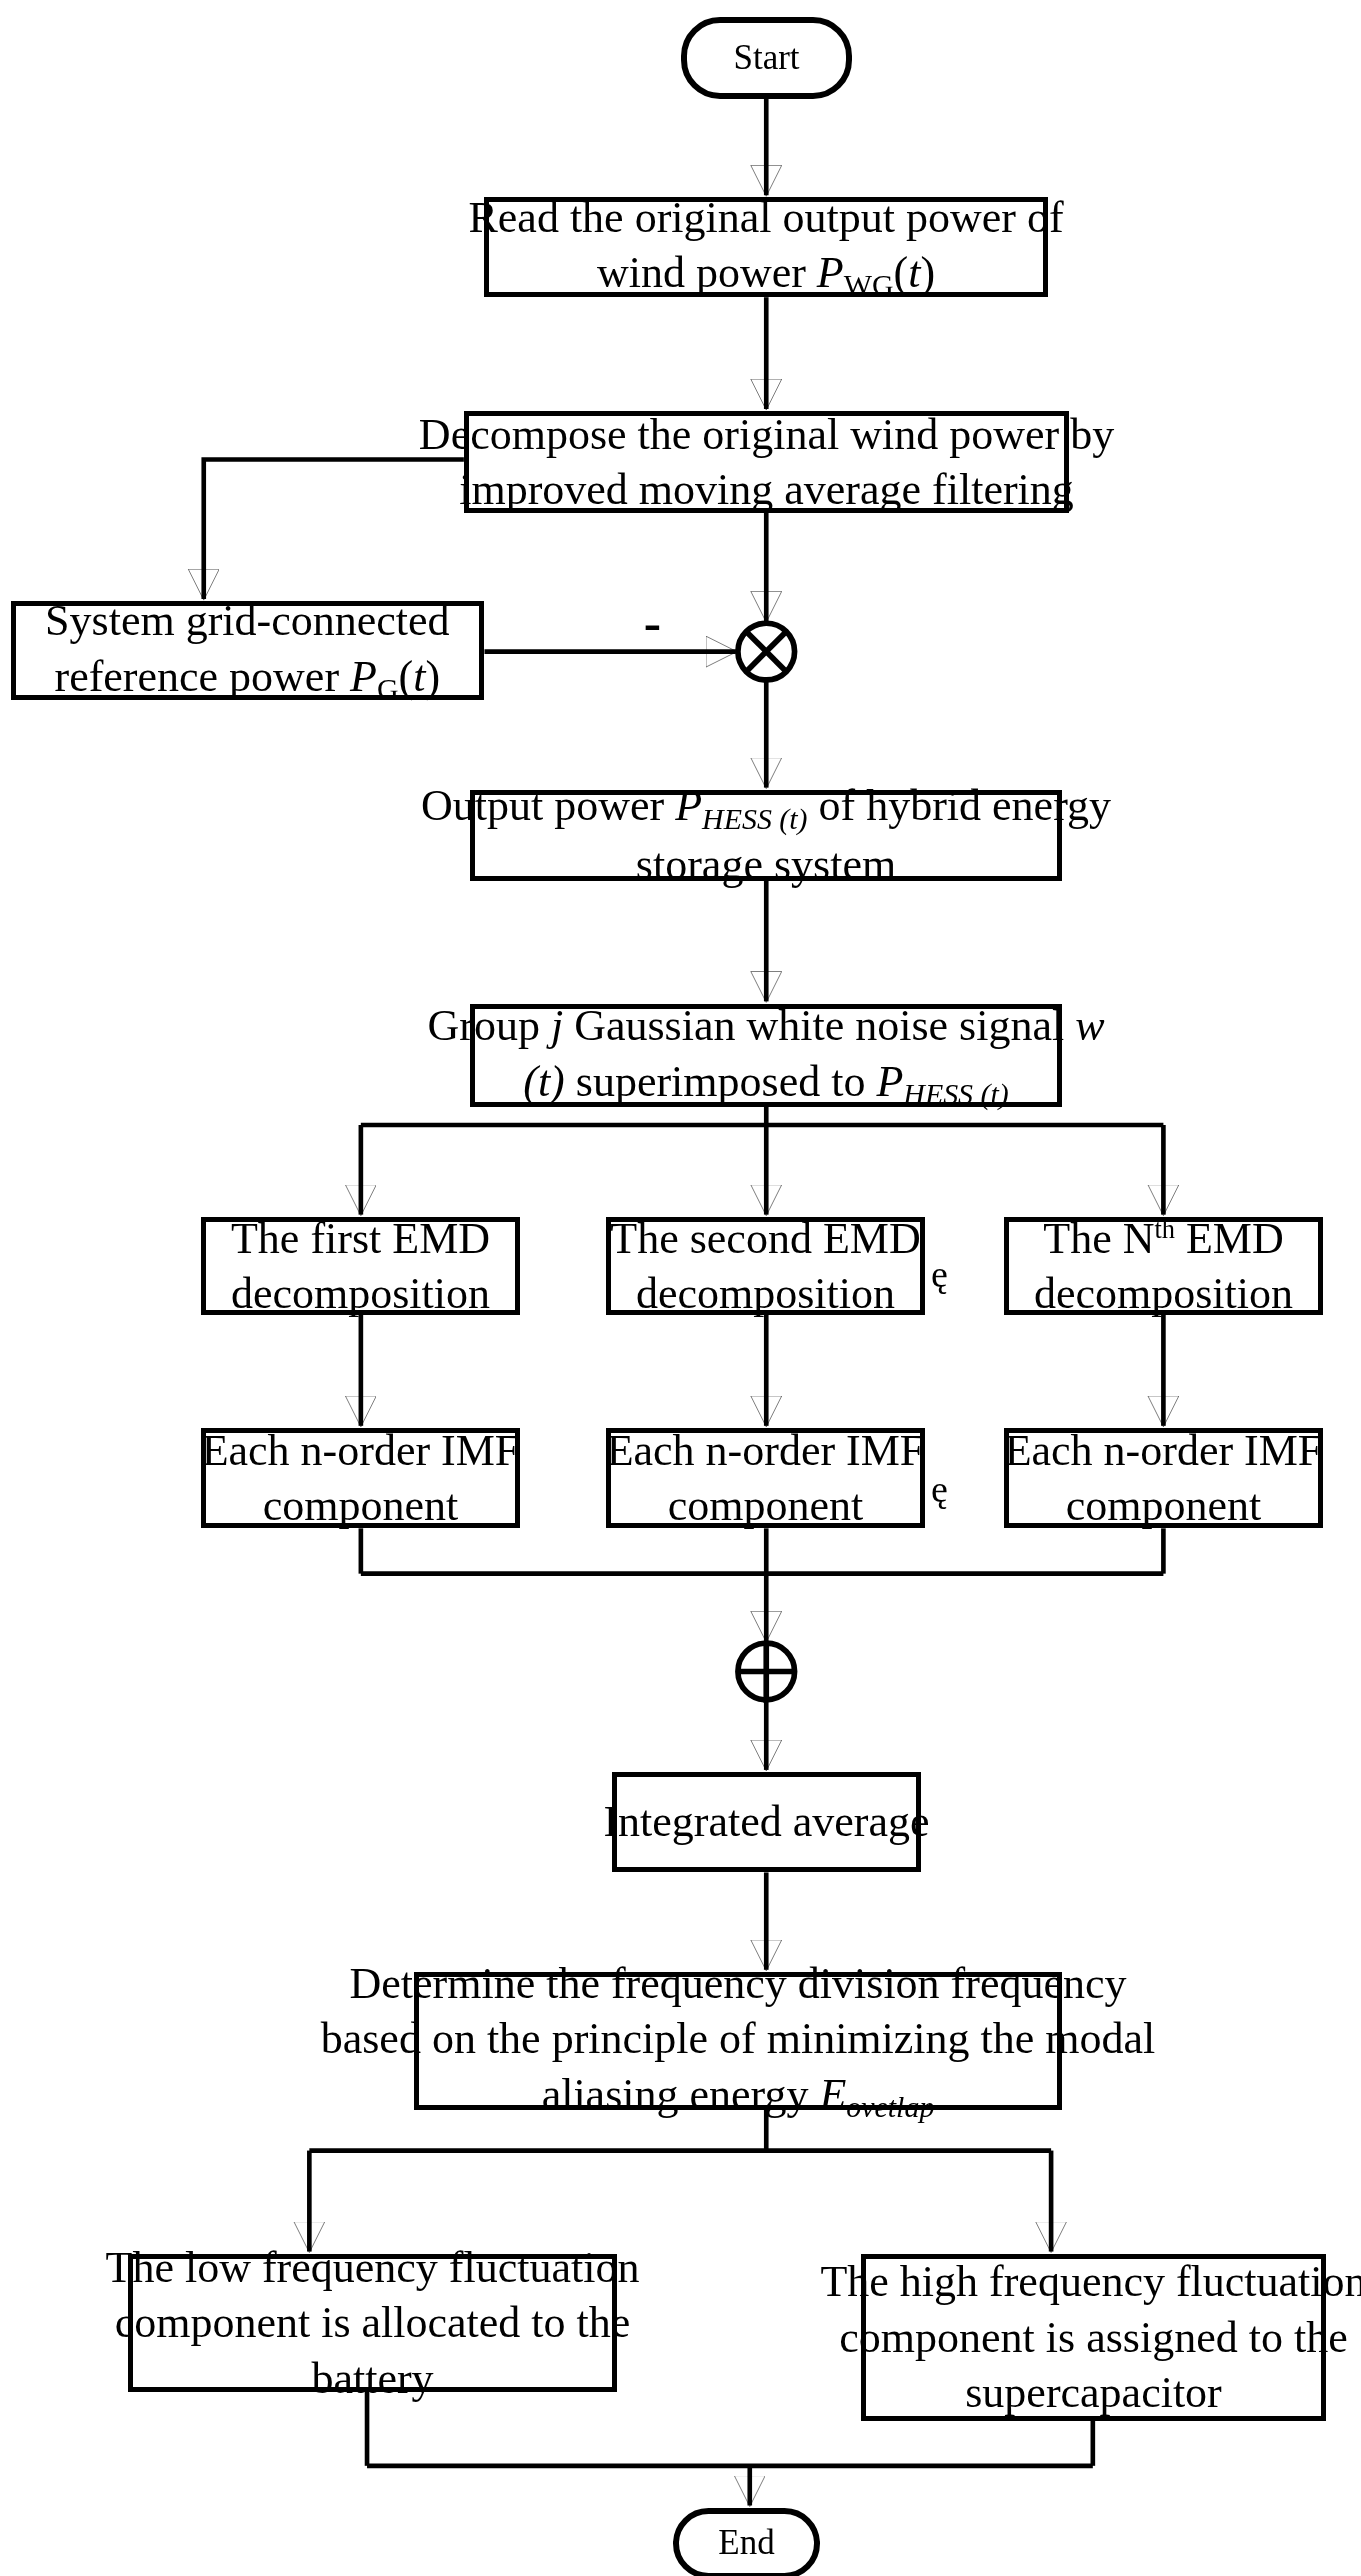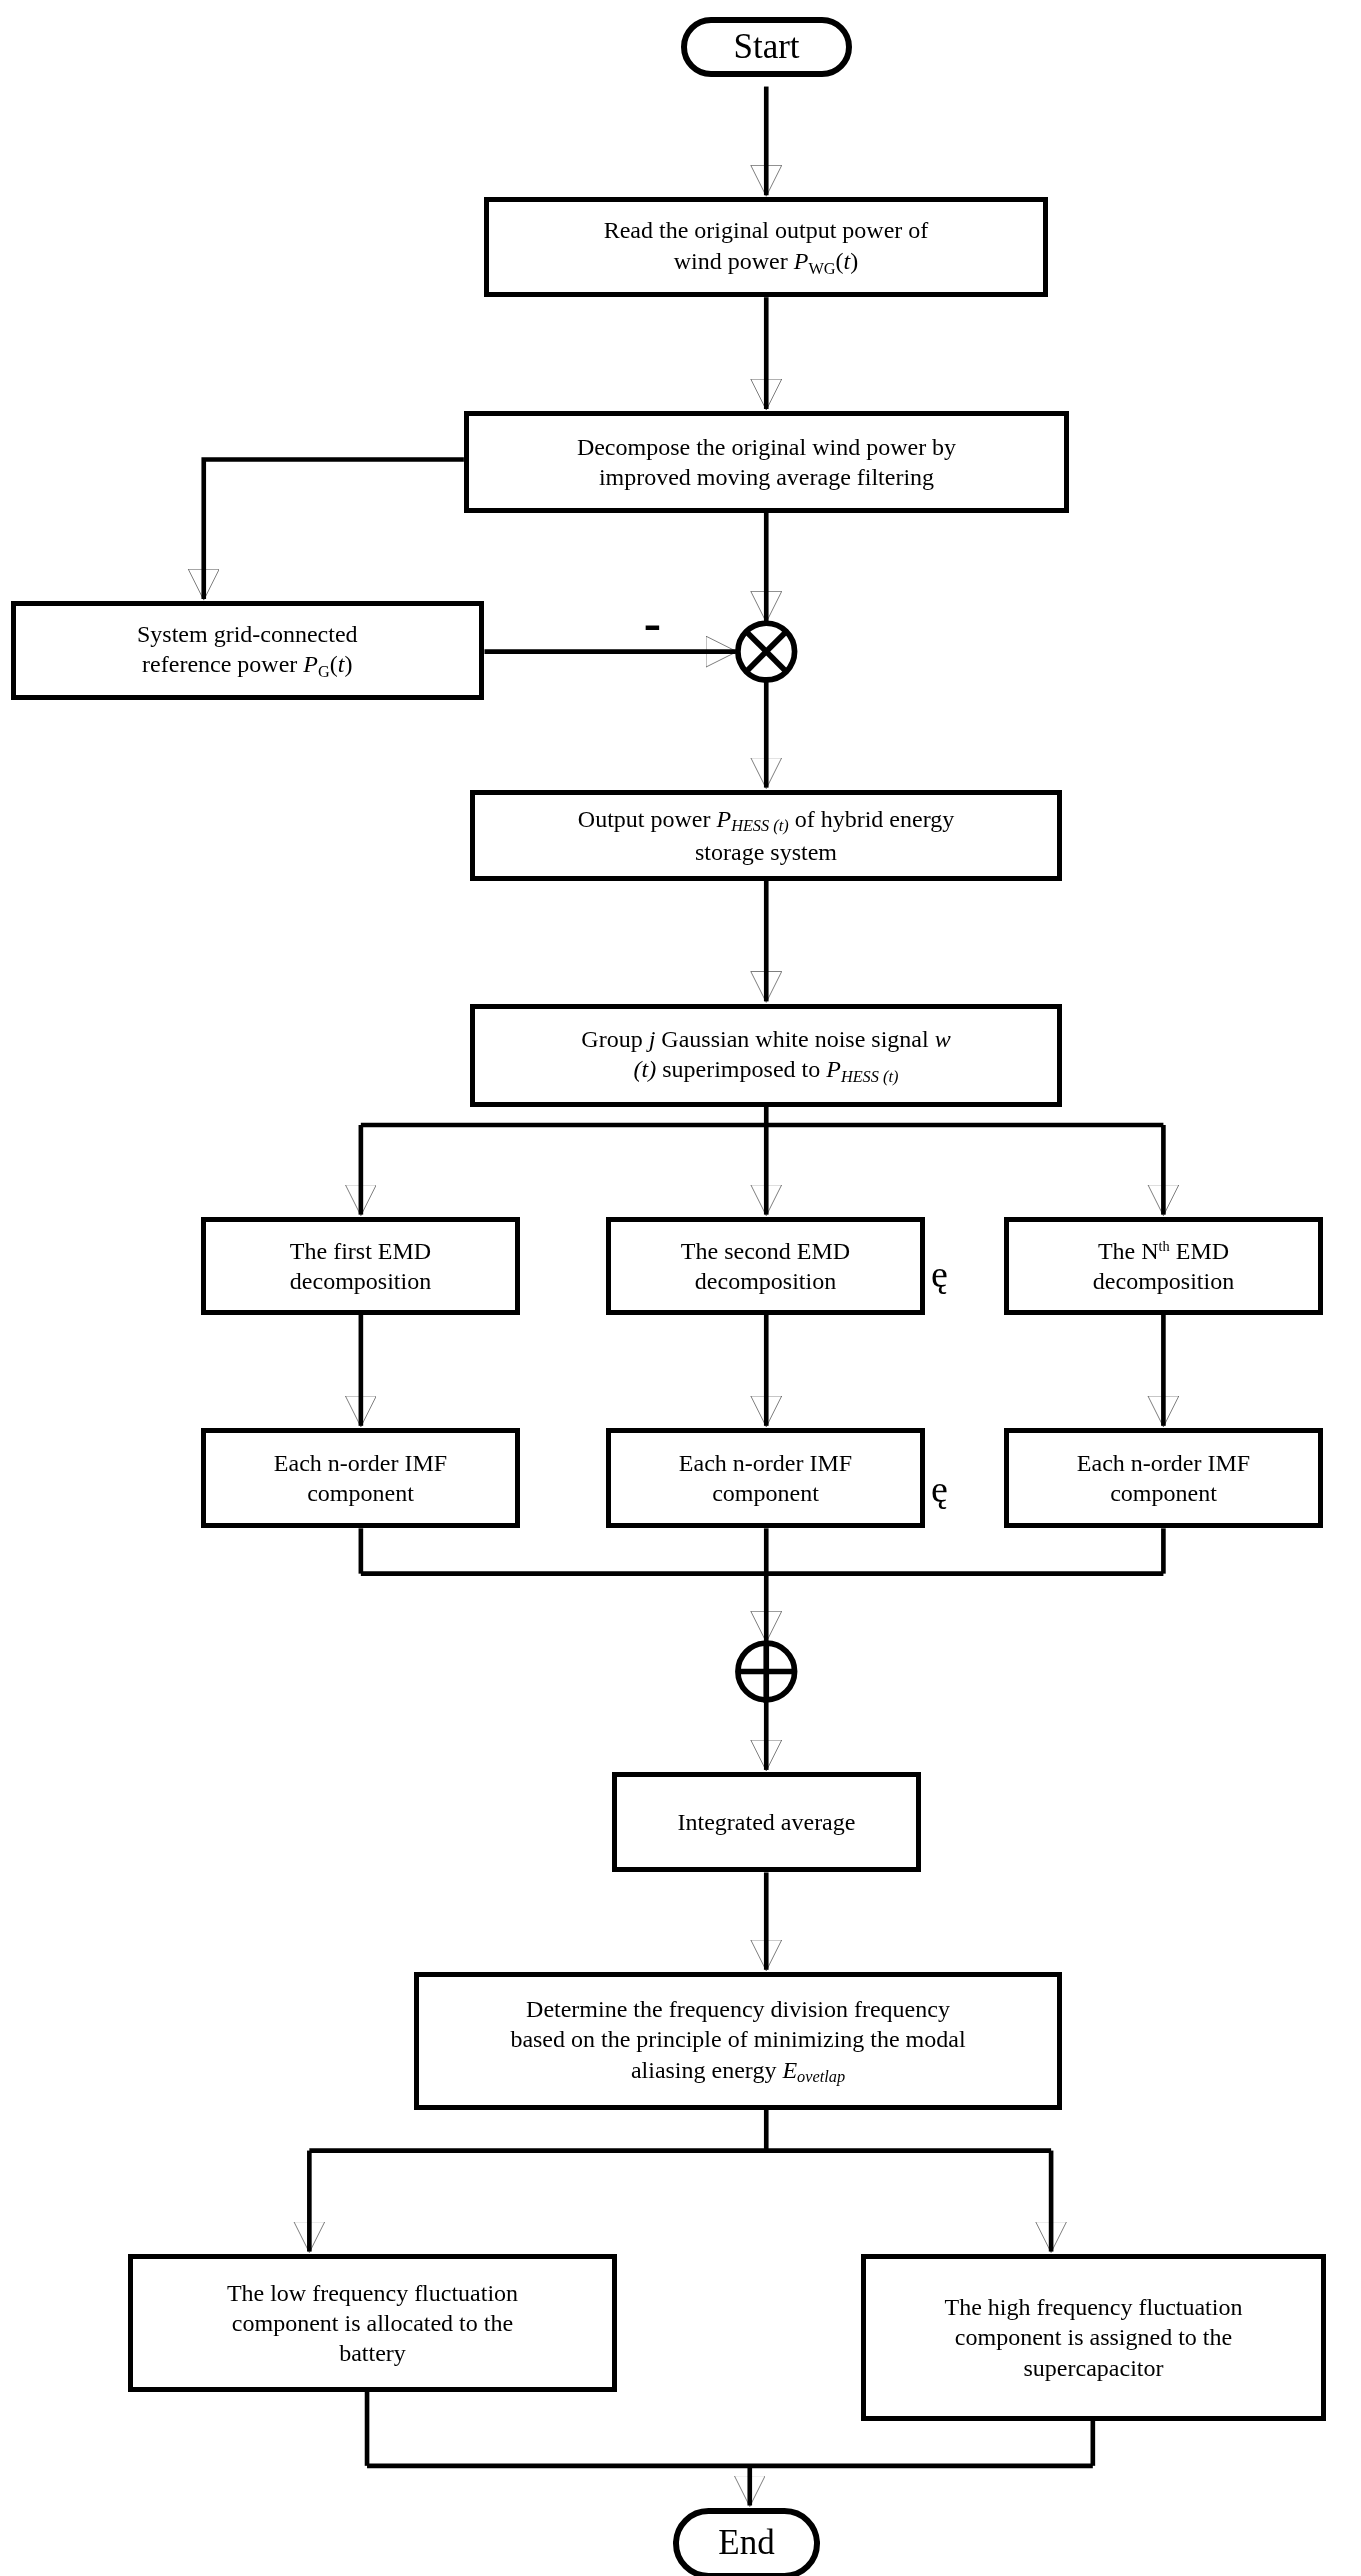--- a/index.html
+++ b/index.html
@@ -14,21 +14,21 @@
   .wires { position: absolute; left: 0; top: 0; }
   .wires path, .wires line { stroke: #000000; fill: none; }
   .node {
     position: absolute;
     box-sizing: border-box;
     background: #ffffff;
     display: flex;
     align-items: center;
     justify-content: center;
     text-align: center;
-    font-size: 24px;
+    font-size: 44px;
     line-height: 1.26;
     white-space: nowrap;
   }
   .proc { border: 5.2px solid #000000; }
   .terminator {
     border: 6.7px solid #000000;
     border-radius: 39px;
     font-size: 35px;
   }
   .it { font-style: italic; }
@@ -108,21 +108,21 @@
     <path d="M600 4175 H2040" stroke-width="9"></path>
     <path d="M600 4175 V4371" stroke-width="9" marker-end="url(#ah)"></path>
     <path d="M2040 4175 V4371" stroke-width="9" marker-end="url(#ah)"></path>
 
     <path d="M712 4642 V4787" stroke-width="9"></path>
     <path d="M2121 4642 V4787" stroke-width="9"></path>
     <path d="M712 4787 H2121" stroke-width="9"></path>
     <path d="M1455 4787 V4864" stroke-width="9" marker-end="url(#ah)"></path>
   </svg>
 
-  <div class="node terminator" style="left:681px;top:17px;width:171px;height:60px">
+  <div class="node terminator" style="left:681px;top:17px;width:171px;height:82px">
     <span>Start</span>
   </div>
 
   <div class="node proc" style="left:484px;top:197px;width:564px;height:100px">
     <div>
       <span>Read the original output power of</span><br>
       <span>wind power </span><span class="it">P</span><span class="sub">WG</span><span>(</span><span class="it">t</span><span>)</span>
     </div>
   </div>
 

